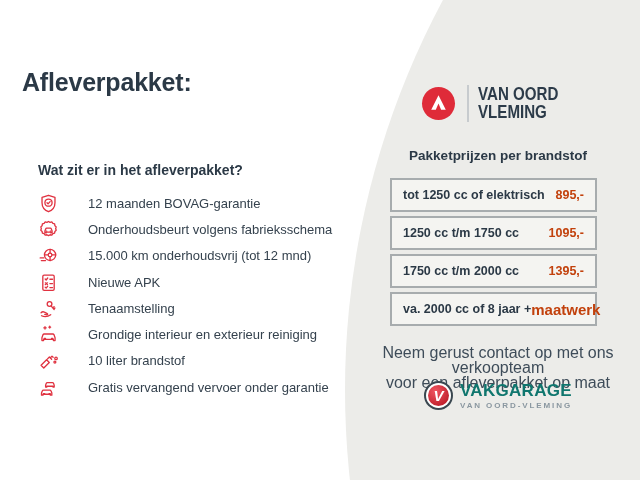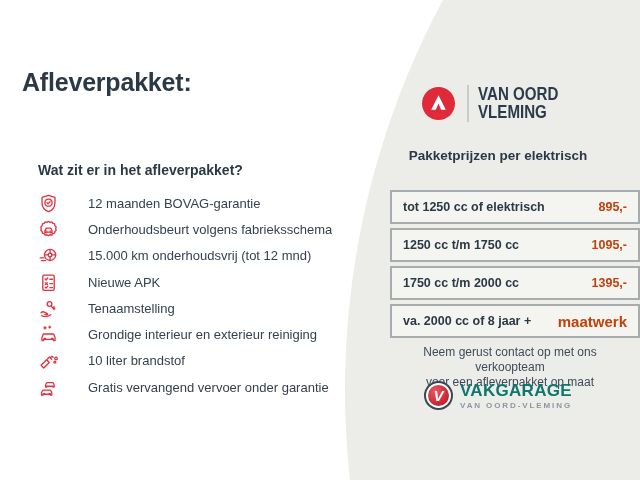--- a/index.html
+++ b/index.html
@@ -47,34 +47,34 @@
   .brand-name {
     color:#2c3b49; font-weight:700; font-size:18px; line-height:17.5px;
     transform:scaleX(0.84); transform-origin:left center; white-space:nowrap;
   }
 
   .pricing-heading {
     position:absolute; top:148px; left:0; width:100%; text-align:center;
     font-size:13.5px; font-weight:700; color:#2b3946;
   }
 
-  .price-rows { position:absolute; top:190px; left:10px; width:250px; }
+  .price-rows { position:absolute; top:178px; left:10px; width:207px; }
   .price-row {
     box-sizing:border-box; height:34px; margin-bottom:4px;
     background:#f4f4f1; border:2px solid #a7acae;
     display:flex; align-items:center; justify-content:space-between;
     padding:0 11px;
   }
   .price-row .plabel { font-size:12.5px; font-weight:700; color:#2b3946; white-space:nowrap; }
   .price-row .price  { font-size:12.5px; font-weight:700; color:#c2410c; white-space:nowrap; }
   .price-row.small-price .price { font-size:15px;text-align:center; }
 
   .note {
-    position:absolute; top:345px; left:12px; width:236px; text-align:center;
-    font-size:12px; color:#3e4c59; line-height:15px;
+    position:absolute; top:345px; left:0; width:236px; text-align:center;
+    font-size:16px; color:#3e4c59; line-height:15px;
   }
 
   .footer-brand {
     position:absolute; top:381px; left:0; width:100%;
     display:flex; align-items:center; justify-content:center; gap:7px;
   }
   .v-outer {
     width:29px; height:29px; border-radius:50%; background:#3a4750;
     display:flex; align-items:center; justify-content:center; flex:none;
   }
@@ -191,21 +191,21 @@
         <path d="M9.5 23.5 L17 8.5 L24.5 23.5 L19.7 23.5 L17 16.9 L14.2 23.5 Z" fill="#ffffff"></path>
       </svg>
     </div>
     <div class="brand-divider"></div>
     <div class="brand-name">
       <div>VAN OORD</div>
       <div>VLEMING</div>
     </div>
   </div>
 
-  <div class="pricing-heading">Pakketprijzen per elektrisch</div>
+  <div class="pricing-heading">Pakketprijzen per brandstof</div>
 
   <div class="price-rows">
     <div class="price-row">
       <span class="plabel">tot 1250 cc of elektrisch</span>
       <span class="price">895,-</span>
     </div>
     <div class="price-row">
       <span class="plabel">1250 cc t/m 1750 cc</span>
       <span class="price">1095,-</span>
     </div>

